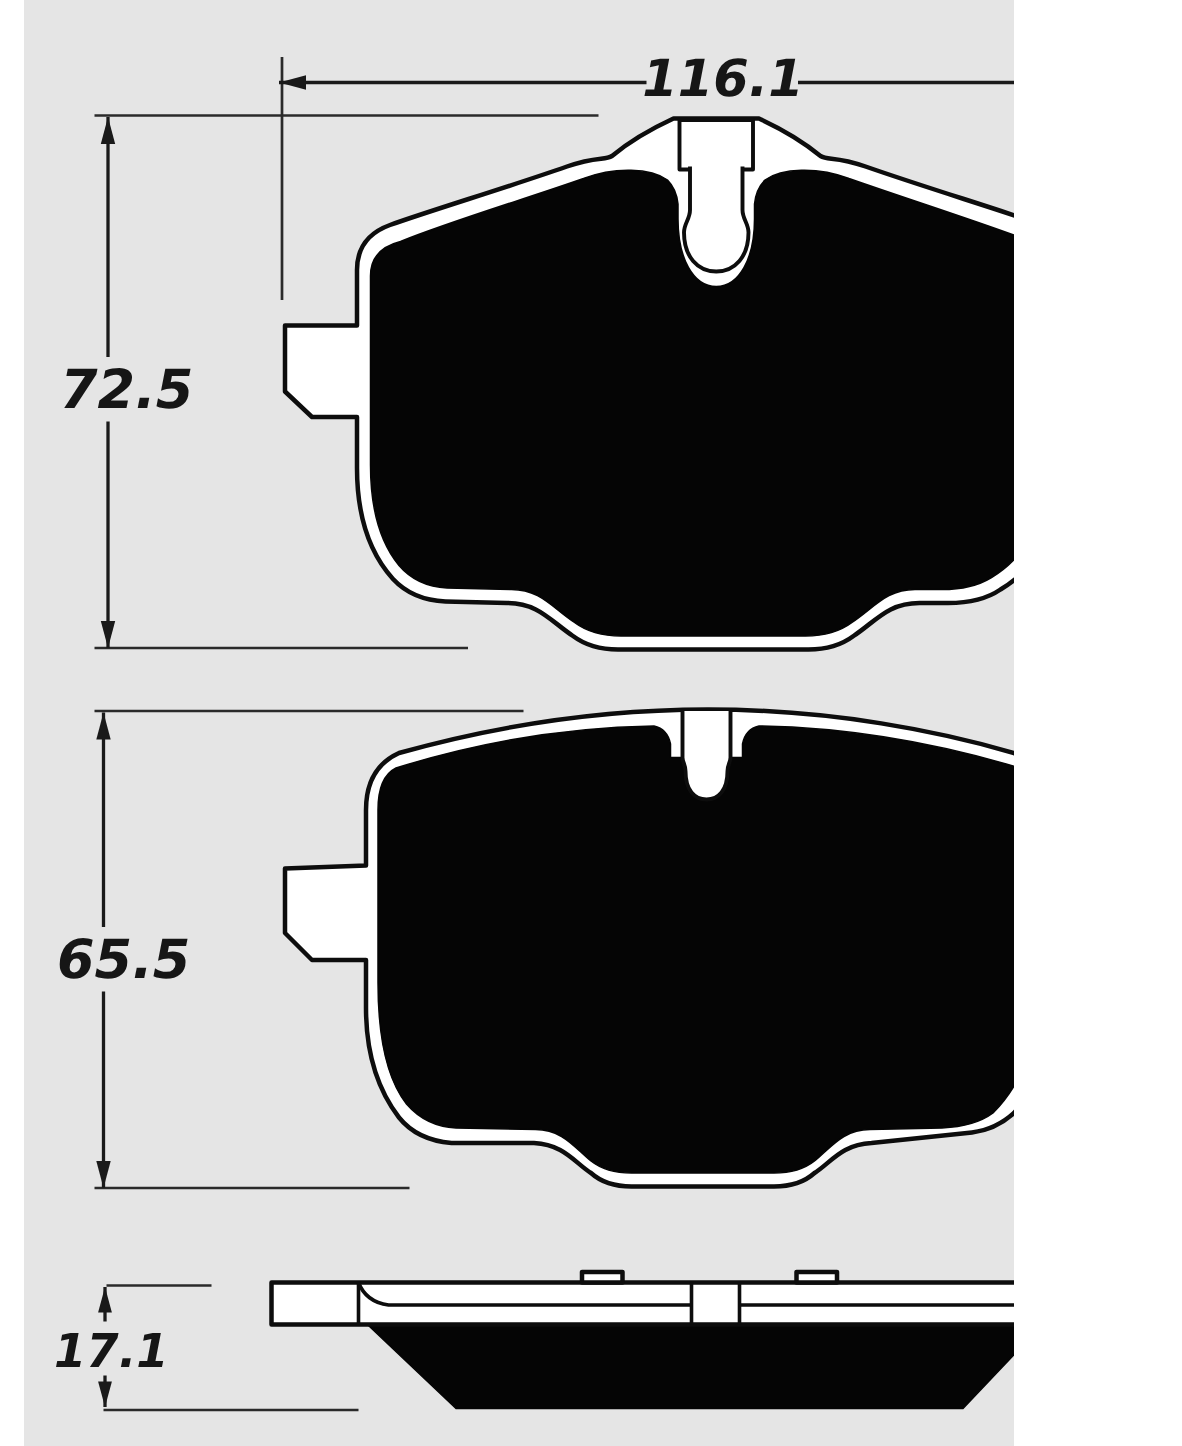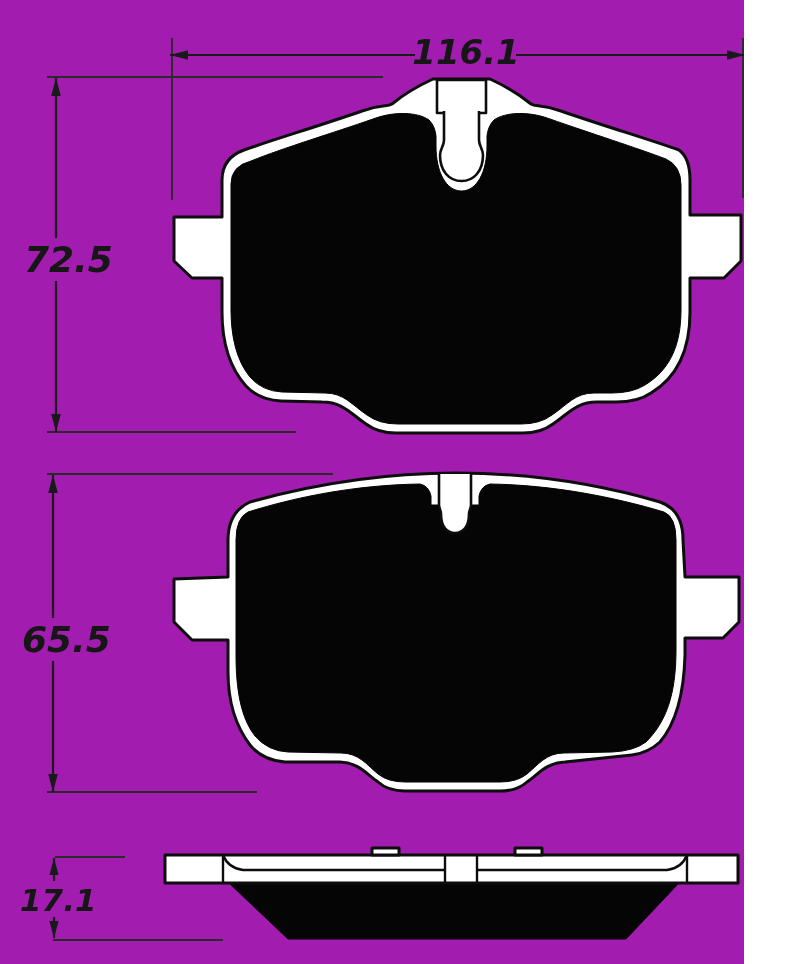--- a/index.html
+++ b/index.html
@@ -1,17 +1,17 @@
 <!DOCTYPE html>
 <html><head>
 <meta charset="utf-8">
 <style>
   html,body{margin:0;padding:0;background:#ffffff;}
-  .canvas{position:relative;width:744px;height:964px;background:#a21caf;overflow:hidden;
-          font-family:"DejaVu Sans","Liberation Sans",sans-serif;}
+  .canvas{position:relative;width:660px;height:964px;background:#e5e5e5;overflow:hidden;
+          font-family:"DejaVu Sans","Liberation Sans",sans-serif;margin-left:16px;}
   svg{display:block;}
   .dim-text{font-family:"DejaVu Sans","Liberation Sans",sans-serif;
             font-weight:bold;font-style:italic;fill:#161616;}
   .outline{fill:#ffffff;stroke:#0d0d0d;stroke-width:3;stroke-linejoin:round;}
   .friction{fill:#050505;stroke:#050505;stroke-width:1;stroke-linejoin:round;}
   .slot{fill:#ffffff;stroke:#0d0d0d;stroke-width:2.6;stroke-linejoin:round;}
   .slot-fill{fill:#ffffff;stroke:none;}
   .slot-edge{fill:none;stroke:#0d0d0d;stroke-width:2.6;stroke-linejoin:round;}
   .dline{stroke:#1a1a1a;stroke-width:2.2;fill:none;}
   .xline{stroke:#2a2a2a;stroke-width:1.8;fill:none;}

